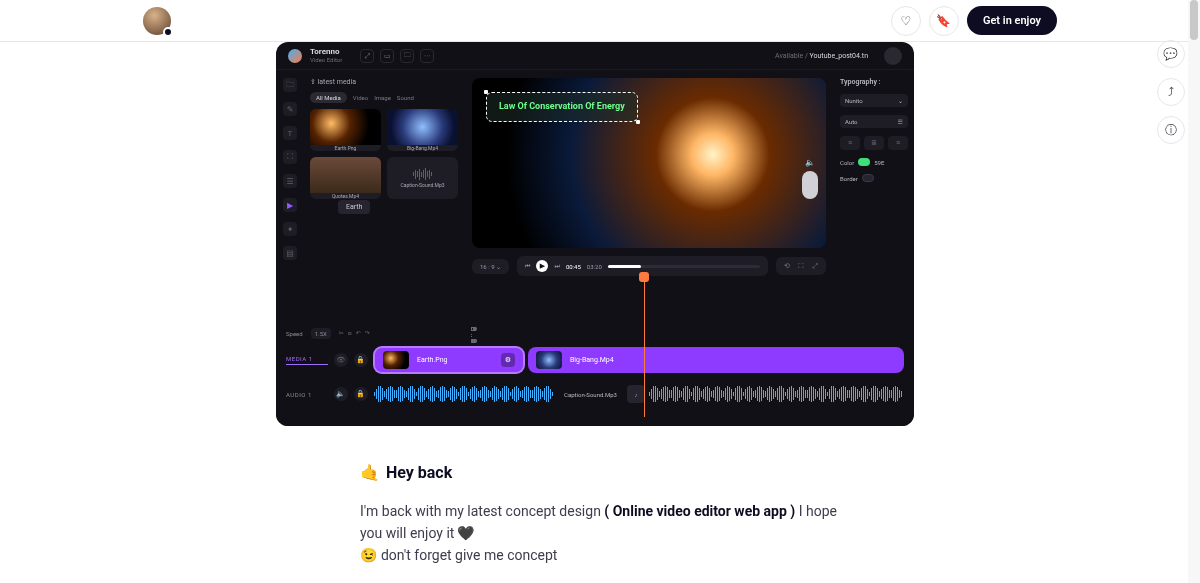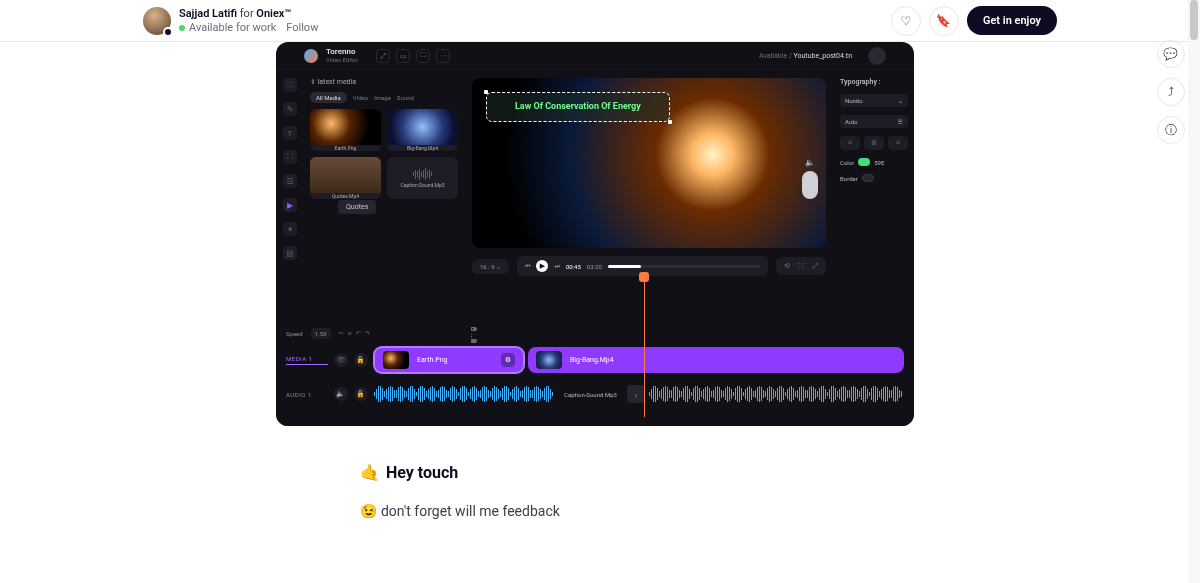--- a/index.html
+++ b/index.html
@@ -17,21 +17,21 @@
   .topbar-actions { margin-left:auto; display:flex; gap:8px; align-items:center; }
   .icon-btn { width:30px; height:30px; border:1px solid #e7e7e9; border-radius:50%; display:flex; align-items:center; justify-content:center; font-size:12px; color:#3d3d4e; cursor:pointer;}
   .primary-btn { background:#0d0c22; color:#fff; border-radius:20px; padding:8px 16px; font-size:11px; font-weight:600; cursor:pointer;}
   .side-rail { position:absolute; right:15px; top:40px; display:flex; flex-direction:column; gap:10px;}
   .side-rail .rail-btn { width:28px; height:28px; border:1px solid #e7e7e9; border-radius:50%; display:flex; align-items:center; justify-content:center; font-size:12px; color:#3d3d4e;}
   .page-scrollbar { position:absolute; right:0; top:0; width:12px; height:100%; background:#f7f7f7; }
   .page-scrollbar .thumb { position:absolute; top:0; left:2px; width:8px; height:40px; background:#c8c8c8; border-radius:4px;}
 
   
   .shot { position:absolute; left:276px; top:42px; width:638px; height:384px; background:#111016; border-radius:12px; color:#d8d8df; overflow:hidden;}
-  .shot-top { height:28px; display:flex; align-items:center; padding:0 28px; gap:8px; font-size:7px; border-bottom:1px solid #1b1a22;}
+  .shot-top { height:28px; display:flex; align-items:center; padding:0 12px; gap:8px; font-size:7px; border-bottom:1px solid #1b1a22;}
   .logo-dot{width:14px;height:14px;background:linear-gradient(135deg,#3fb1ff,#ff7a3f);border-radius:50%;}
   .logo-text{line-height:1.1;}
   .logo-text .p1{font-weight:700;font-size:8px;}
   .logo-text .p2{color:#6e6d7a;font-size:6px;}
   .top-icons{display:flex;gap:6px;margin-left:10px;}
   .top-icons span{width:14px;height:14px;border:1px solid #2a2932;border-radius:4px;display:flex;align-items:center;justify-content:center;font-size:7px;color:#7a7986;}
   .proj{margin-left:auto;color:#6e6d7a;}
   .proj .fn{color:#d8d8df;}
   .user-chip{width:18px;height:18px;background:#2a2932;border-radius:50%;margin-left:8px;}
 
@@ -51,21 +51,21 @@
   .thumb .img{flex:1;width:100%;}
   .earth{background:radial-gradient(circle at 30% 40%, #ffbb66 0%, #552200 35%, #000 70%);}
   .bang{background:radial-gradient(circle at 50% 50%, #8fbfff 0%, #2a3a7a 50%, #0a1030 80%);}
   .people{background:linear-gradient(#6b4a3a,#3b2a1a);}
   .wave{background:#1e1d26;display:flex;align-items:center;justify-content:center;}
   .wave .bars{display:flex;gap:1px;align-items:center;}
   .wave .bars span{width:1px;background:#5f5e6a;height:8px;}
 
   .canvas-col{flex:1;padding:8px;position:relative;}
   .canvas{height:170px;border-radius:8px;overflow:hidden;position:relative;background:radial-gradient(circle at 68% 45%, #fff3c8 0%, #ffb766 8%, #6a2b00 22%, #0a1a3a 55%, #000 80%);}
-  .text-chip{position:absolute;left:14px;top:14px;background:rgba(30,45,40,0.55);border:1px dashed #fff;border-radius:6px;padding:8px 28px;font-size:9px;font-weight:700;color:#6cff8a;line-height:1.3;}
+  .text-chip{position:absolute;left:14px;top:14px;background:rgba(30,45,40,0.55);border:1px dashed #fff;border-radius:6px;padding:8px 12px;font-size:9px;font-weight:700;color:#6cff8a;line-height:1.3;}
   .text-chip::before,.text-chip::after{content:"";position:absolute;width:4px;height:4px;background:#fff;border-radius:1px;}
   .text-chip::before{left:-3px;top:-3px;} .text-chip::after{right:-3px;bottom:-3px;}
   .vol-col{position:absolute;right:8px;top:80px;display:flex;flex-direction:column;align-items:center;gap:4px;}
   .vol-knob{width:16px;height:28px;background:#d0d0d6;border-radius:8px;}
   .player{display:flex;align-items:center;gap:8px;margin-top:8px;font-size:6px;color:#9a99a5;}
   .ratio{background:#1e1d26;border-radius:6px;padding:4px 8px;}
   .play-row{flex:1;display:flex;align-items:center;gap:6px;background:#1e1d26;border-radius:6px;padding:4px 8px;}
   .play-btn{width:12px;height:12px;border-radius:50%;background:#fff;color:#111;display:flex;align-items:center;justify-content:center;font-size:7px;}
   .prog{flex:1;height:3px;background:#2d2c36;border-radius:2px;position:relative;}
   .prog .fill{position:absolute;left:0;top:0;height:100%;width:22%;background:#fff;border-radius:2px;}
@@ -115,31 +115,20 @@
 
   <div class="page-scrollbar">
       <div class="thumb"></div>
     </div>
 
   <div class="topbar">
     <div class="topbar-inner">
       <div class="avatar">
           <div class="avatar-badge"></div>
         </div>
-      <div class="name-block">
-        <div class="name-line">
-          <span>Sajjad Latifi</span>
-          <span class="light">for</span>
-          <span>Oniex™</span>
-        </div>
-        <div class="sub-line">
-          <span><span class="status-dot"></span><span>Available for work</span></span>
-          <span>Follow</span>
-        </div>
-      </div>
       <div class="topbar-actions">
         <div class="icon-btn">
             <span>♡</span>
           </div>
         <div class="icon-btn">
             <span>🔖</span>
           </div>
         <div class="primary-btn">Get in enjoy</div>
       </div>
     </div>
@@ -180,21 +169,21 @@
       <div class="tool-rail">
         <div class="t">🗀</div>
         <div class="t">✎</div>
         <div class="t">T</div>
         <div class="t">⛶</div>
         <div class="t">☰</div>
         <div class="t active">▶</div>
         <div class="t">✦</div>
         <div class="t">▤</div>
       </div>
-      <div class="shapes-tip">Quotes</div>
+      <div class="shapes-tip">Earth</div>
 
       <div class="media-panel">
         <div class="import">⇪ latest media</div>
         <div class="media-tabs">
           <span class="pill">All Media</span>
           <span>Video</span>
           <span>Image</span>
           <span>Sound</span>
         </div>
         <div class="media-grid">
@@ -556,18 +545,21 @@
               <span style="height: 6.40492px;"></span>
             </div>
         </div>
       </div>
     </div>
   </div>
 
   <div class="desc">
     <h3>
       <span>🤙</span>
-      <span>Hey touch</span>
+      <span>Hey back</span>
     </h3>
-    <p>😉 don't forget will me feedback</p>
+    <p>
+      <span>I'm back with my latest concept design </span><strong>( Online video editor web app )</strong><span> I hope you will enjoy it 🖤</span>
+    </p>
+    <p>😉 don't forget give me concept</p>
   </div>
 
 </div>
 
 </body></html>

